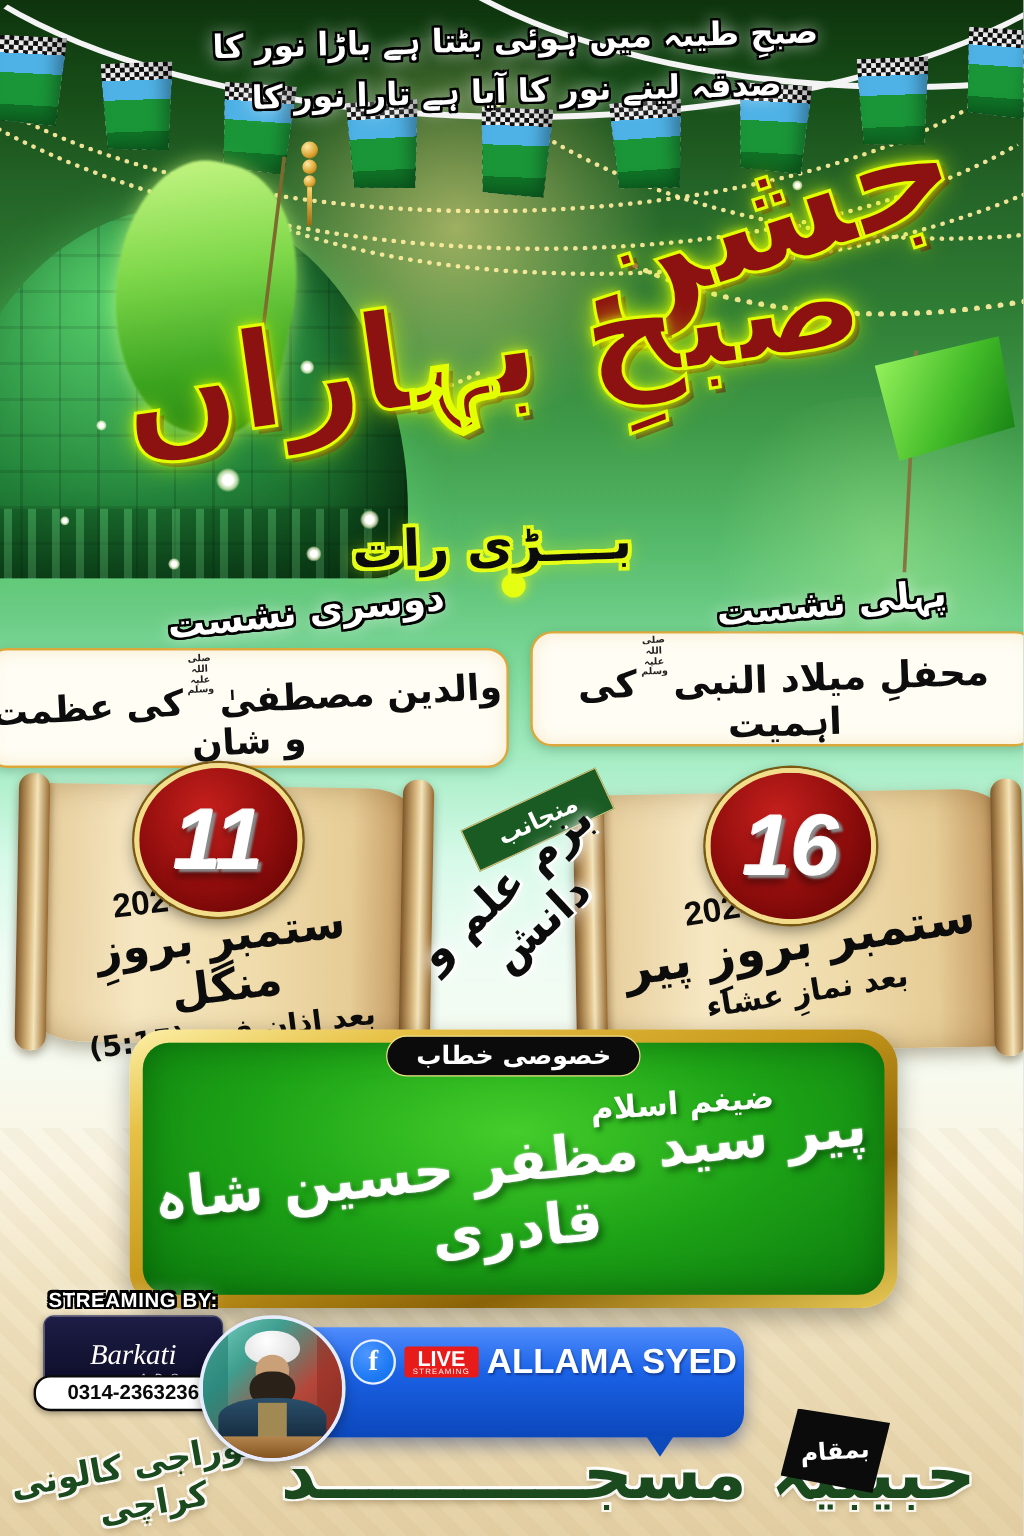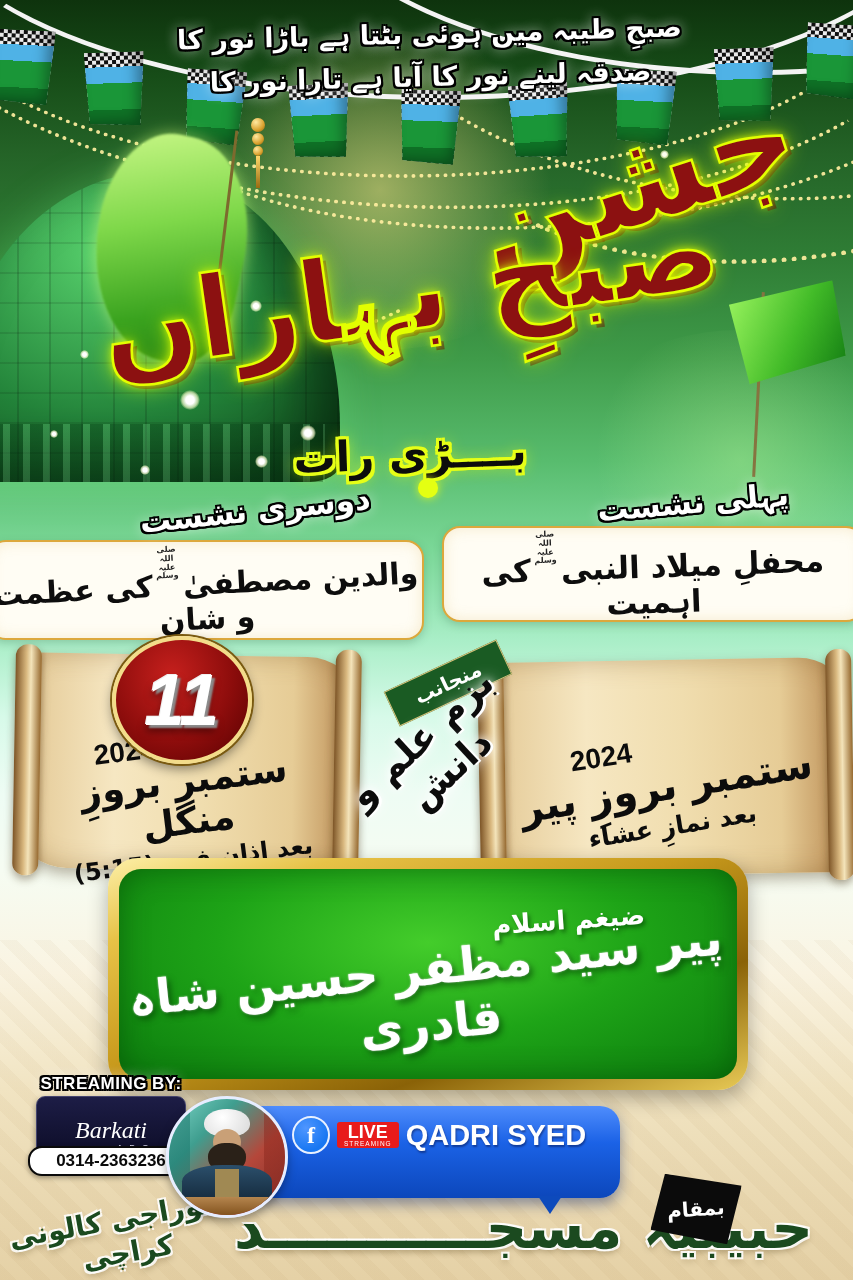--- a/index.html
+++ b/index.html
@@ -175,20 +175,23 @@
 
   <div class="abs scroll" style="left:487px;top:660px;width:358px;height:215px;transform:rotate(-1deg);z-index:4;">
     <div class="roll" style="left:-8px;"></div>
     <div class="roll" style="right:-8px;"></div>
     <div class="abs scroll-text urdu" style="left:20px;right:20px;top:72px;transform:rotate(-8deg);">
       <div class="latin" style="font-size:28px;font-weight:bold;margin-right:120px;">2024</div>
       <div style="font-size:40px;line-height:1.1;">ستمبر بروزِ پیر</div>
       <div style="font-size:25px;margin-top:4px;">بعد نمازِ عشاء</div>
     </div>
   </div>
+  <div class="abs badge" style="left:588px;top:640px;width:134px;height:122px;z-index:7;">
+    <span class="num">16</span>
+  </div>
 
   <div class="abs scroll" style="left:22px;top:655px;width:330px;height:215px;transform:rotate(1deg);z-index:4;">
     <div class="roll" style="left:-8px;"></div>
     <div class="roll" style="right:-8px;"></div>
     <div class="abs scroll-text urdu" style="left:16px;right:16px;top:74px;transform:rotate(-8deg);">
       <div class="latin" style="font-size:28px;font-weight:bold;margin-right:110px;">2024</div>
       <div style="font-size:37px;line-height:1.1;">ستمبر بروزِ منگل</div>
       <div style="font-size:24px;margin-top:4px;">بعد اذانِ فجر (5:15)</div>
     </div>
   </div>
@@ -198,20 +201,21 @@
 
   <div class="abs urdu" style="left:386px;top:664px;width:122px;height:36px;background:#1a5b23;border:1px solid #d7c27a;transform:rotate(-25deg);
               display:flex;align-items:center;justify-content:center;color:#fff;font-size:20px;font-weight:bold;z-index:6;">
     <span>منجانب</span>
   </div>
   <div class="abs urdu" style="left:336px;top:712px;width:200px;text-align:center;font-size:37px;font-weight:bold;color:#0c0c0c;line-height:1.15;
               transform:rotate(-43deg);text-shadow:0 0 10px #fff,0 0 18px #fff,2px 2px 0 #fff;z-index:6;">بزم علم و دانش</div>
 
   <div class="abs gold-frame" style="left:108px;top:858px;width:618px;height:210px;z-index:6;">
     <div class="green-inner">
+      <div class="pill urdu"><span>خصوصی خطاب</span></div>
       <div class="abs urdu" style="top:36px;right:92px;font-size:26px;color:#fff;font-weight:bold;transform:rotate(-4deg);text-shadow:2px 3px 4px rgba(0,60,0,.6);">ضیغم اسلام</div>
       <div class="abs urdu" style="left:0;right:0;top:72px;text-align:center;font-size:47px;font-weight:bold;color:#fff;transform:rotate(-6deg);
                   text-shadow:3px 4px 6px rgba(0,60,0,.6),0 0 2px #fff;">پیر سید مظفر حسین شاہ قادری</div>
     </div>
   </div>
 
   <div class="abs latin ol-black" style="left:34px;top:1074px;width:154px;text-align:center;font-size:17px;font-weight:bold;z-index:7;letter-spacing:.5px;">STREAMING BY:</div>
   <div class="abs navy-card" style="left:36px;top:1096px;width:148px;height:58px;z-index:7;">
     <div style="font-family:'Liberation Serif',serif;font-style:italic;font-size:24px;margin-top:20px;">Barkati</div>
     <div style="font-family:Liberation Sans, sans-serif;font-style:italic;font-size:10px;letter-spacing:6px;color:#dcdcf2;margin-left:48px;">ADS</div>
@@ -220,21 +224,21 @@
 
   <div class="abs live-bar" style="left:196px;top:1106px;width:424px;height:92px;z-index:7;">
     <div class="abs" style="left:96px;top:10px;display:flex;align-items:center;gap:7px;">
       <div class="fb">
           <span>f</span>
         </div>
       <div class="live latin">
         <div style="font-size:18px;font-weight:bold;">LIVE</div>
         <div style="font-size:6.5px;letter-spacing:1px;">STREAMING</div>
       </div>
-      <div class="latin" style="color:#fff;font-size:29px;font-weight:bold;text-shadow:1px 2px 2px rgba(0,0,40,.4);">QADRI SYED</div>
+      <div class="latin" style="color:#fff;font-size:29px;font-weight:bold;text-shadow:1px 2px 2px rgba(0,0,40,.4);">ALLAMA SYED</div>
     </div>
   </div>
   <div class="abs" style="left:538px;top:1196px;width:0;height:0;border-left:12px solid transparent;border-right:12px solid transparent;border-top:18px solid #0d4abc;z-index:7;"></div>
 
   <div class="abs photo" style="left:166px;top:1096px;z-index:8;">
     <div class="abs" style="left:0;top:0;right:0;bottom:0;background:
       linear-gradient(90deg,rgba(30,120,110,.55) 0 18%,transparent 18% 82%,rgba(140,40,30,.5) 82%);"></div>
     <div class="abs" style="left:35px;top:10px;width:46px;height:28px;border-radius:50% 50% 45% 45%;background:radial-gradient(circle at 40% 30%,#ffffff,#d8d8d8);"></div>
     <div class="abs" style="left:44px;top:30px;width:28px;height:26px;border-radius:50%;background:#c9a077;"></div>
     <div class="abs" style="left:39px;top:44px;width:38px;height:30px;border-radius:46% 46% 52% 52%;background:#2a2118;"></div>

